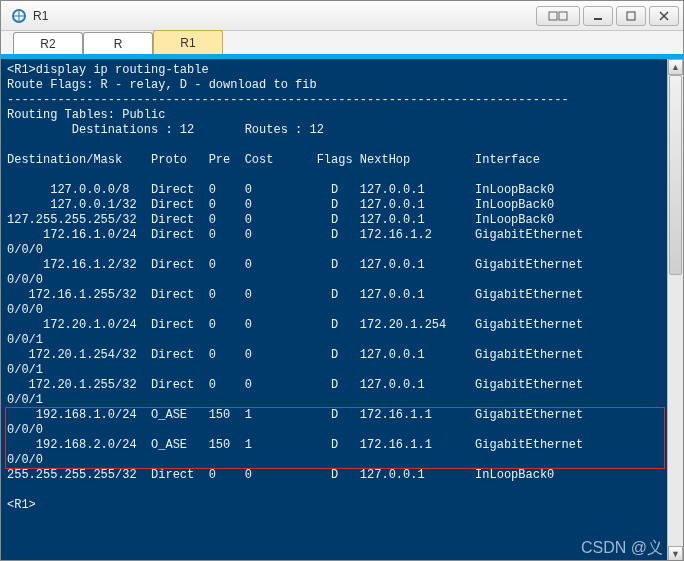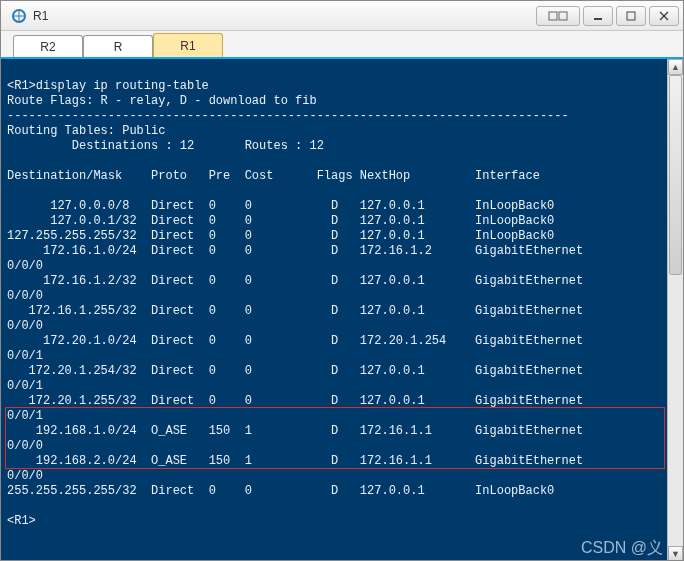--- a/index.html
+++ b/index.html
@@ -5,25 +5,25 @@
   * { box-sizing: border-box; margin: 0; padding: 0; }
   body { width: 684px; height: 561px; font-family: "Segoe UI", Tahoma, sans-serif; background: #fff; border: 1px solid #888; overflow: hidden; }
   .titlebar { height: 30px; background: linear-gradient(#fdfdfd,#eaeaea); border-bottom: 1px solid #c8c8c8; display: flex; align-items: center; padding: 0 4px; }
   .titlebar .app-icon { width: 16px; height: 16px; margin: 0 6px; display:inline-block; position:relative;}
   .titlebar .app-icon svg { width:16px;height:16px;display:block;}
   .titlebar .title { font-size: 12px; color: #333; flex: 0 0 auto; }
   .titlebar .spacer { flex: 1; }
   .winbtns { display: flex; gap: 0; }
   .winbtn { width: 30px; height: 20px; border: 1px solid #b0b0b0; background: linear-gradient(#fbfbfb,#e3e3e3); display:flex;align-items:center;justify-content:center; font-size:11px; color:#444; border-radius:3px; margin-left:3px;}
   .winbtn.extra { width:44px; }
-  .tabbar { height: 28px; background:#f4f4f4; border-bottom:2px solid #0ea5e9; display:flex; align-items:flex-end; padding-left:12px;}
+  .tabbar { height: 28px; background:#f4f4f4; border-bottom:5px solid #0ea5e9; display:flex; align-items:flex-end; padding-left:12px;}
   .tab { min-width:70px; height:22px; border:1px solid #999; border-bottom:none; margin-right:0; background:#fff; font-size:12px; color:#333; display:flex;align-items:center;justify-content:center; border-top-left-radius:3px;border-top-right-radius:3px;}
   .tab.active { background:#ffe9a8; height:24px; border-color:#c9a94a; font-weight:500;}
   .terminal-wrap { position:relative; height: calc(561px - 30px - 28px); }
-  .terminal { width:100%; height:100%; background:#003a6b; color:#e8f0fa; font-family: "Courier New", monospace; font-size:12px; line-height:15px; padding:20px 6px; white-space:pre; overflow:hidden; position:relative;}
+  .terminal { width:100%; height:100%; background:#003a6b; color:#e8f0fa; font-family: "Courier New", monospace; font-size:12px; line-height:15px; padding:4px 6px; white-space:pre; overflow:hidden; position:relative;}
   .scrollbar { position:absolute; right:0; top:0; width:16px; height:100%; background:#e9e9e9; border-left:1px solid #bbb;}
   .scrollbar .arrow { height:16px; background:linear-gradient(#fdfdfd,#d8d8d8); border:1px solid #aaa; display:flex;align-items:center;justify-content:center; font-size:9px;color:#555;}
   .scrollbar .thumb { position:absolute; top:16px; left:1px; right:1px; height:200px; background:linear-gradient(#f0f0f0,#cfcfcf); border:1px solid #aaa; border-radius:2px;}
   .highlight-box { position:absolute; border:1.5px solid #d03030; pointer-events:none;}
   .watermark { position:absolute; right:20px; bottom:3px; font-size:16px; color:#9fb8cf; font-family:"Segoe UI",sans-serif;}
 </style>
 </head>
 <body>
 
 <div class="titlebar">

